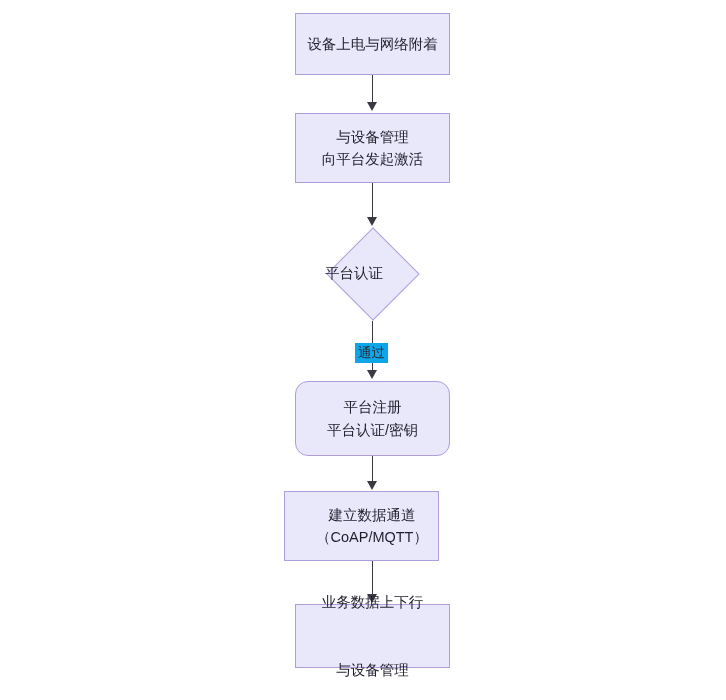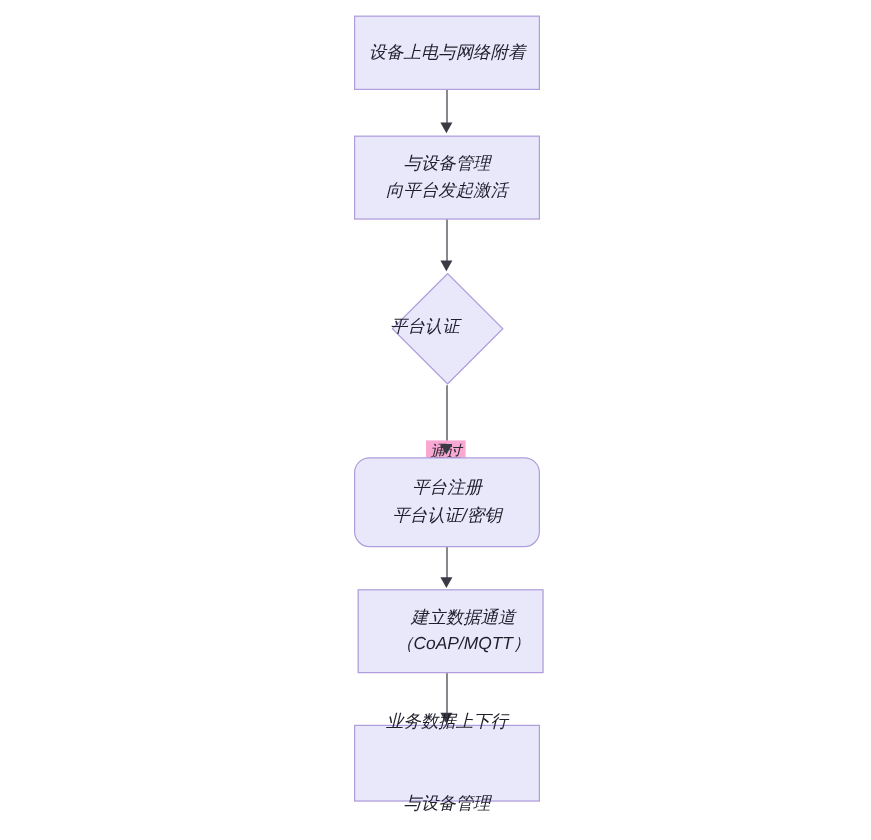--- a/index.html
+++ b/index.html
@@ -11,21 +11,20 @@
     width: 726px;
     height: 700px;
     font-family: "Liberation Sans", "DejaVu Sans", sans-serif;
     overflow: hidden;
   }
   #flowchart-canvas {
     position: relative;
     width: 726px;
     height: 504px;
     background: #ffffff;
-    font-style: italic;
   }
   .node {
     position: absolute;
     box-sizing: border-box;
     display: flex;
     flex-direction: column;
     align-items: center;
     justify-content: center;
     background: #e9e8fb;
     border: 1.5px solid #b09ddb;
@@ -70,27 +69,26 @@
   .arrowhead {
     position: absolute;
     width: 0;
     height: 0;
     border-left: 5.5px solid transparent;
     border-right: 5.5px solid transparent;
     border-top: 9px solid #3a3a44;
   }
   .edge-label {
     position: absolute;
-    background: #f9a8d4;
+    background: #0ea5e9;
     color: #2b2b33;
     font-size: 13.5px;
     line-height: 1.3;
     padding: 1px 3px;
     white-space: nowrap;
-    margin-top: 24px;
   }
 </style>
 </head>
 <body>
 
 <div id="flowchart-canvas">
 
   <div class="node" style="left:295px; top:13px; width:155px; height:62px;">
     <span class="line">设备上电与网络附着</span>
   </div>
@@ -116,21 +114,21 @@
   <div class="arrowhead" style="left:367px; top:370px;"></div>
 
   <div class="node" style="left:295px; top:381px; width:155px; height:75px;border-radius:13px;">
     <span class="line">平台注册</span>
     <span class="line">平台认证/密钥</span>
   </div>
 
   <div class="connector" style="left:372px; top:456px; height:26px;"></div>
   <div class="arrowhead" style="left:367px; top:481px;"></div>
 
-  <div class="node" style="left:298px; top:491px; width:155px; height:70px;padding-left:21px;">
+  <div class="node" style="left:284px; top:491px; width:155px; height:70px;padding-left:21px;">
     <span class="line">建立数据通道</span>
     <span class="line">（CoAP/MQTT）</span>
   </div>
 
   <div class="connector" style="left:372px; top:561px; height:34px;"></div>
   <div class="arrowhead" style="left:367px; top:594px;"></div>
 
   <div class="node" style="left:295px; top:604px; width:155px; height:64px;gap:46px;">
     <span class="line">业务数据上下行</span>
     <span class="line">与设备管理</span>

